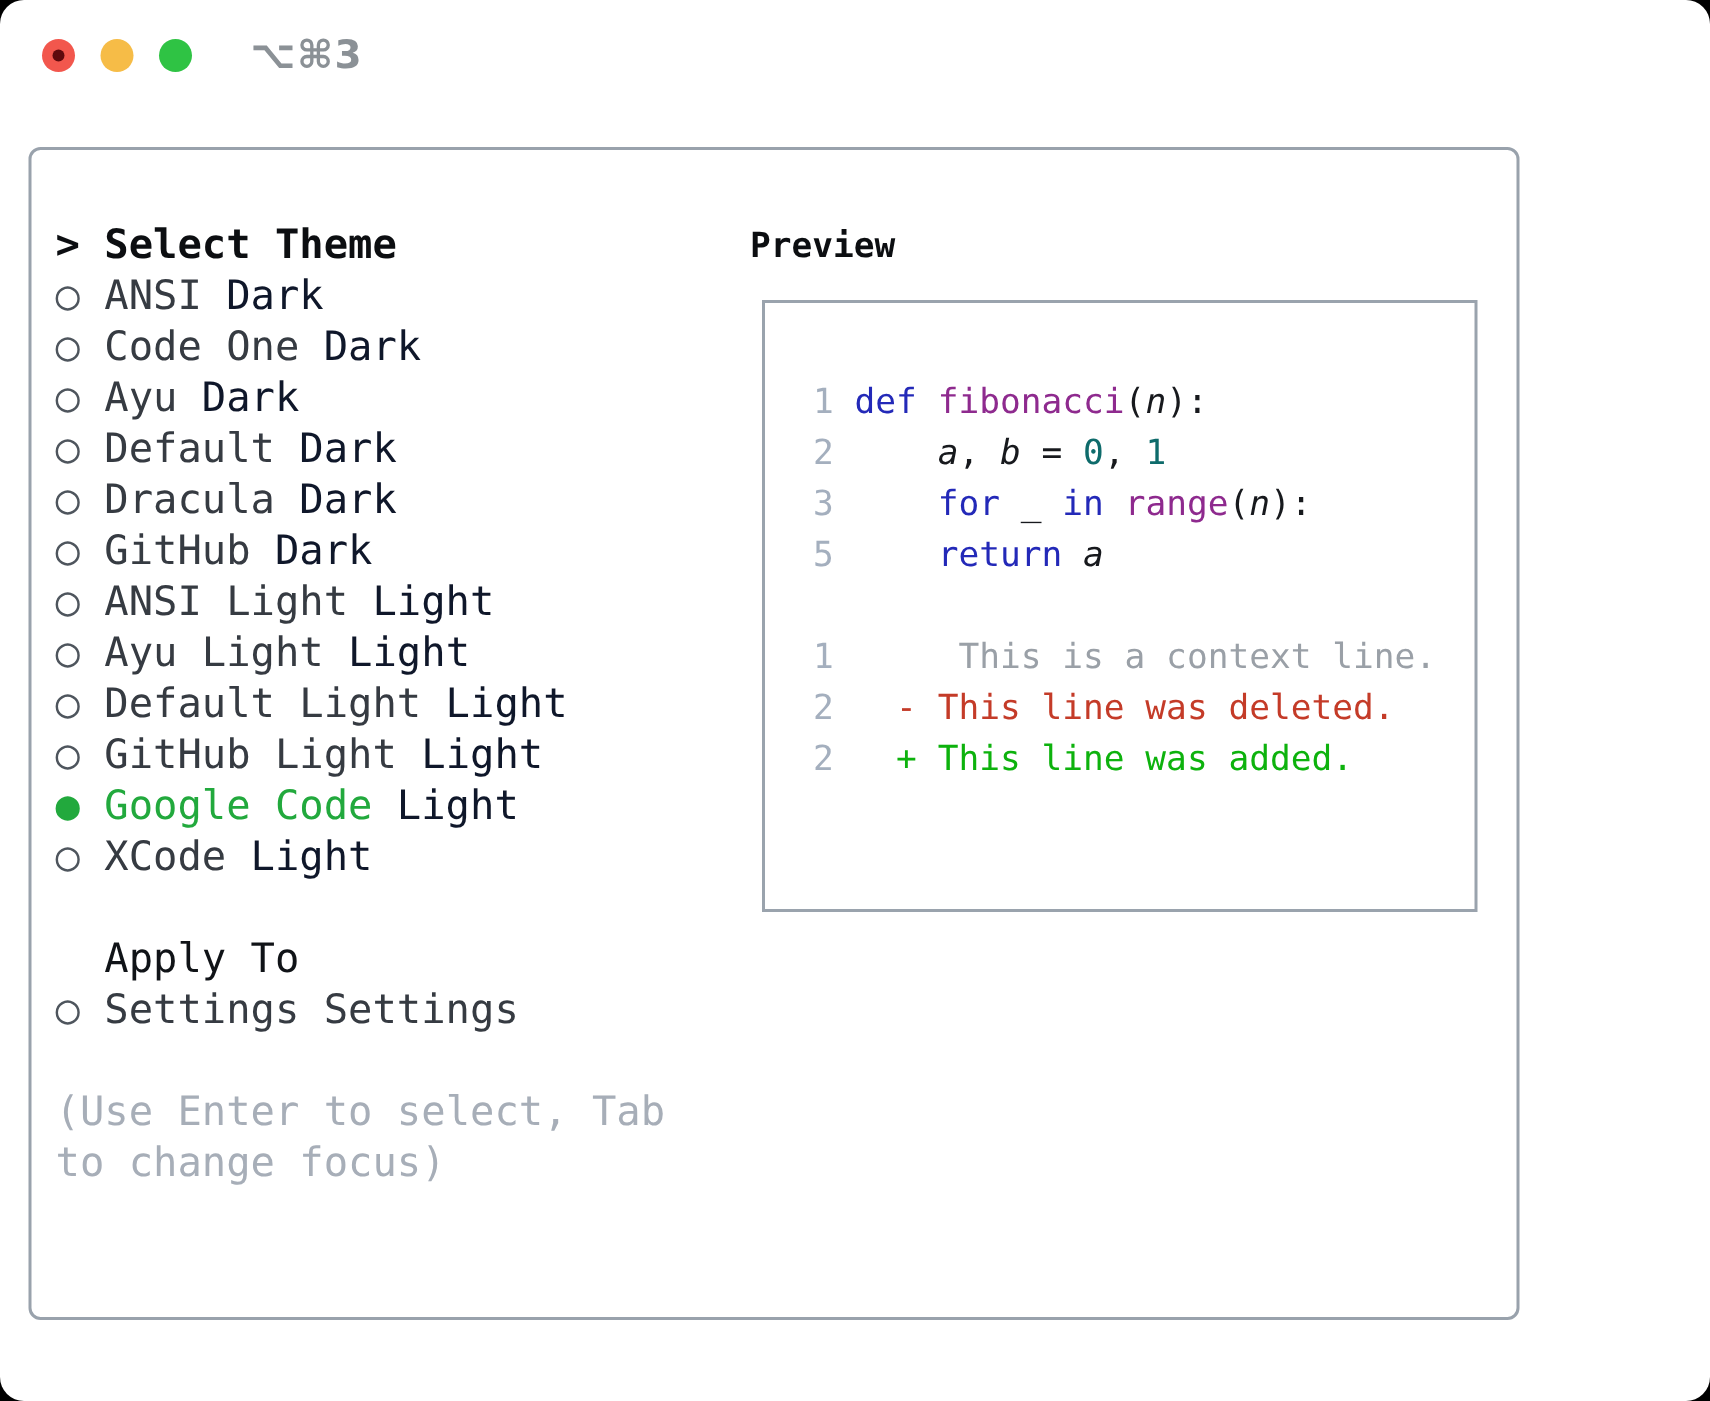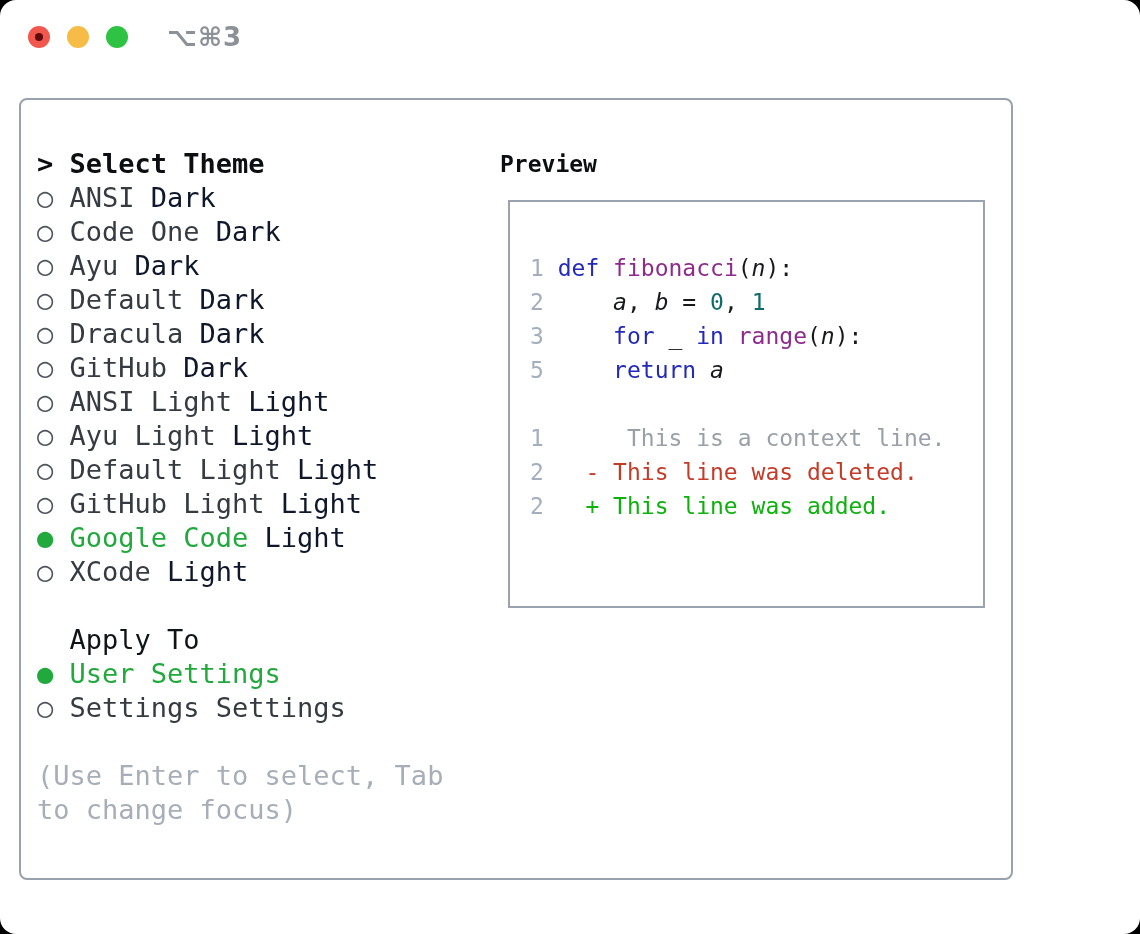--- a/index.html
+++ b/index.html
@@ -28,21 +28,21 @@
   .tvar{color:#0f172a;margin-left:1ch;}
   .prompt{display:inline-block;width:2ch;font-weight:700;color:#0c0e11;}
   .picker-title{font-weight:700;color:#0c0e11;}
   .apply-heading{color:#101317;}
   .spacer{height:34px;}
   .hint{color:#a7aeb8;width:440px;white-space:normal;line-height:34px;}
   
   .preview-title{position:absolute;left:479px;top:47px;height:34px;line-height:34px;
                  font-size:23px;font-weight:700;color:#0c0e11;}
   .pbox{position:absolute;left:487px;top:100px;width:477px;height:408px;box-sizing:border-box;
-        border:2px solid #9aa3ad;padding:49px 0 0 20px;overflow:hidden;background:#fff;}
+        border:2px solid #9aa3ad;padding:49px 0 0 32px;overflow:hidden;background:#fff;}
   .cline{white-space:pre;height:34px;line-height:34px;font-size:23px;}
   .c-ln{color:#a4afbe;}
   .c-kw{color:var(--kw_blue,#2329b8);}
   .c-fn{color:var(--fn_purple,#8e2a8e);}
   .c-num{color:var(--num_teal,#0e6b6b);}
   .c-pl{color:#17191d;}
   .c-va{color:#17191d;font-style:italic;}
   .c-ctx{color:#9aa0a7;}
   .c-del{color:var(--diff_red,#c43b28);}
   .c-add{color:var(--diff_green,#0db20d);}
@@ -81,21 +81,20 @@
           <div class="row"><span class="mk">○</span><span class="tname">GitHub Light</span><span class="tvar">Light</span></div>
           <div class="row"><span class="mk sel">●</span><span class="tname sel">Google Code</span><span class="tvar">Light</span></div>
           <div class="row"><span class="mk">○</span><span class="tname">XCode</span><span class="tvar">Light</span></div>
         </div>
 
       <div class="spacer"></div>
 
       <div class="row"><span class="mk"></span><span class="apply-heading">Apply To</span></div>
 
       <div id="apply-rows">
-          <div class="row"><span class="mk sel">●</span><span class="tname sel">User Settings</span></div>
           <div class="row"><span class="mk">○</span><span class="tname">Settings Settings</span></div>
         </div>
 
       <div class="spacer"></div>
 
       <div class="hint">(Use Enter to select, Tab to change focus)</div>
     </div>
 
     <div class="preview-title">Preview</div>
 

